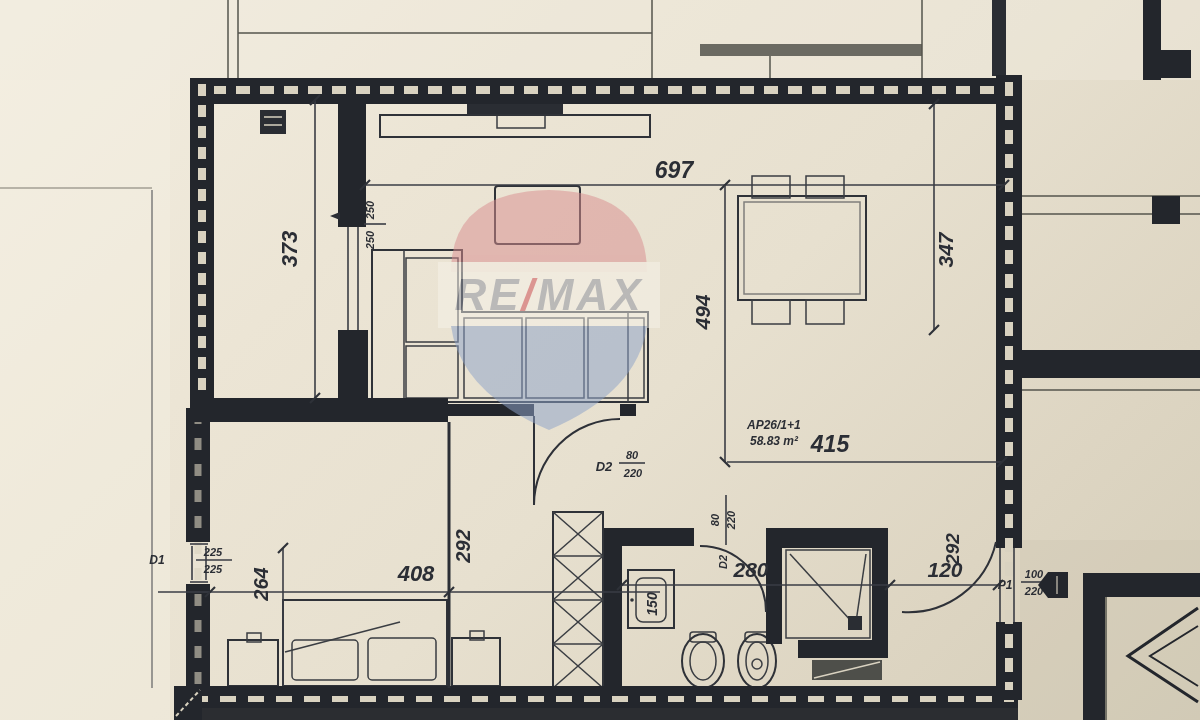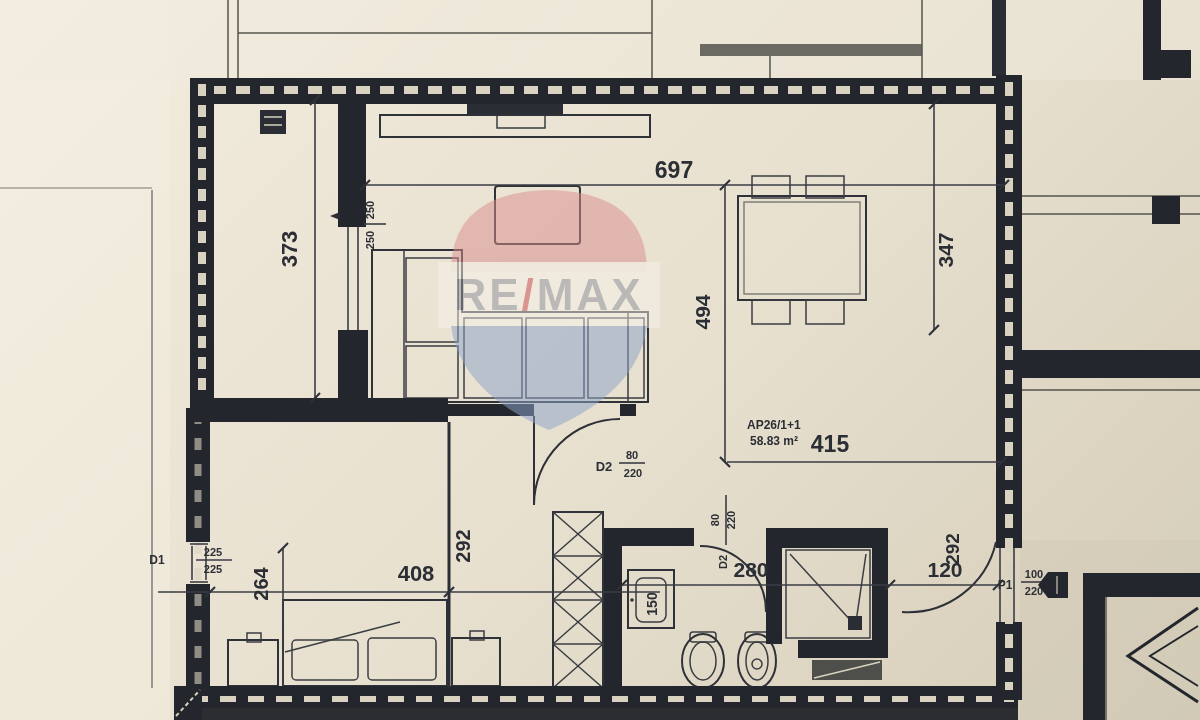--- a/index.html
+++ b/index.html
@@ -1,19 +1,20 @@
 <!DOCTYPE html>
 <html><head>
 <meta charset="utf-8">
 <style>
   html,body{margin:0;padding:0;background:#cfc8b6;}
   .stage{
     position:relative;width:1200px;height:720px;overflow:hidden;
     background:linear-gradient(135deg,#f3eee1 0%,#ece5d5 30%,#e7e0cf 55%,#ddd5c2 80%,#d4cdb9 100%);
     font-family:"Liberation Sans",sans-serif;
+    font-style:italic;
   }
   svg{position:absolute;left:0;top:0;}
   svg text{font-family:"Liberation Sans",sans-serif;font-weight:700;fill:#2b2e35;}
   .d23{font-size:23px;} .d22{font-size:22px;} .d21{font-size:21px;}
   .d20{font-size:20px;} .d19{font-size:19px;} .d14{font-size:14px;}
   .d13{font-size:13px;} .d12{font-size:12px;} .d11{font-size:11px;}
   .wm-text{font-size:44px;letter-spacing:3px;font-weight:700;}
   .thin{stroke:#3a3d44;stroke-width:1.6;fill:none;}
   .tick{stroke:#2e3138;stroke-width:2.2;}
   .furn{stroke:#2f3238;stroke-width:2;fill:none;}

